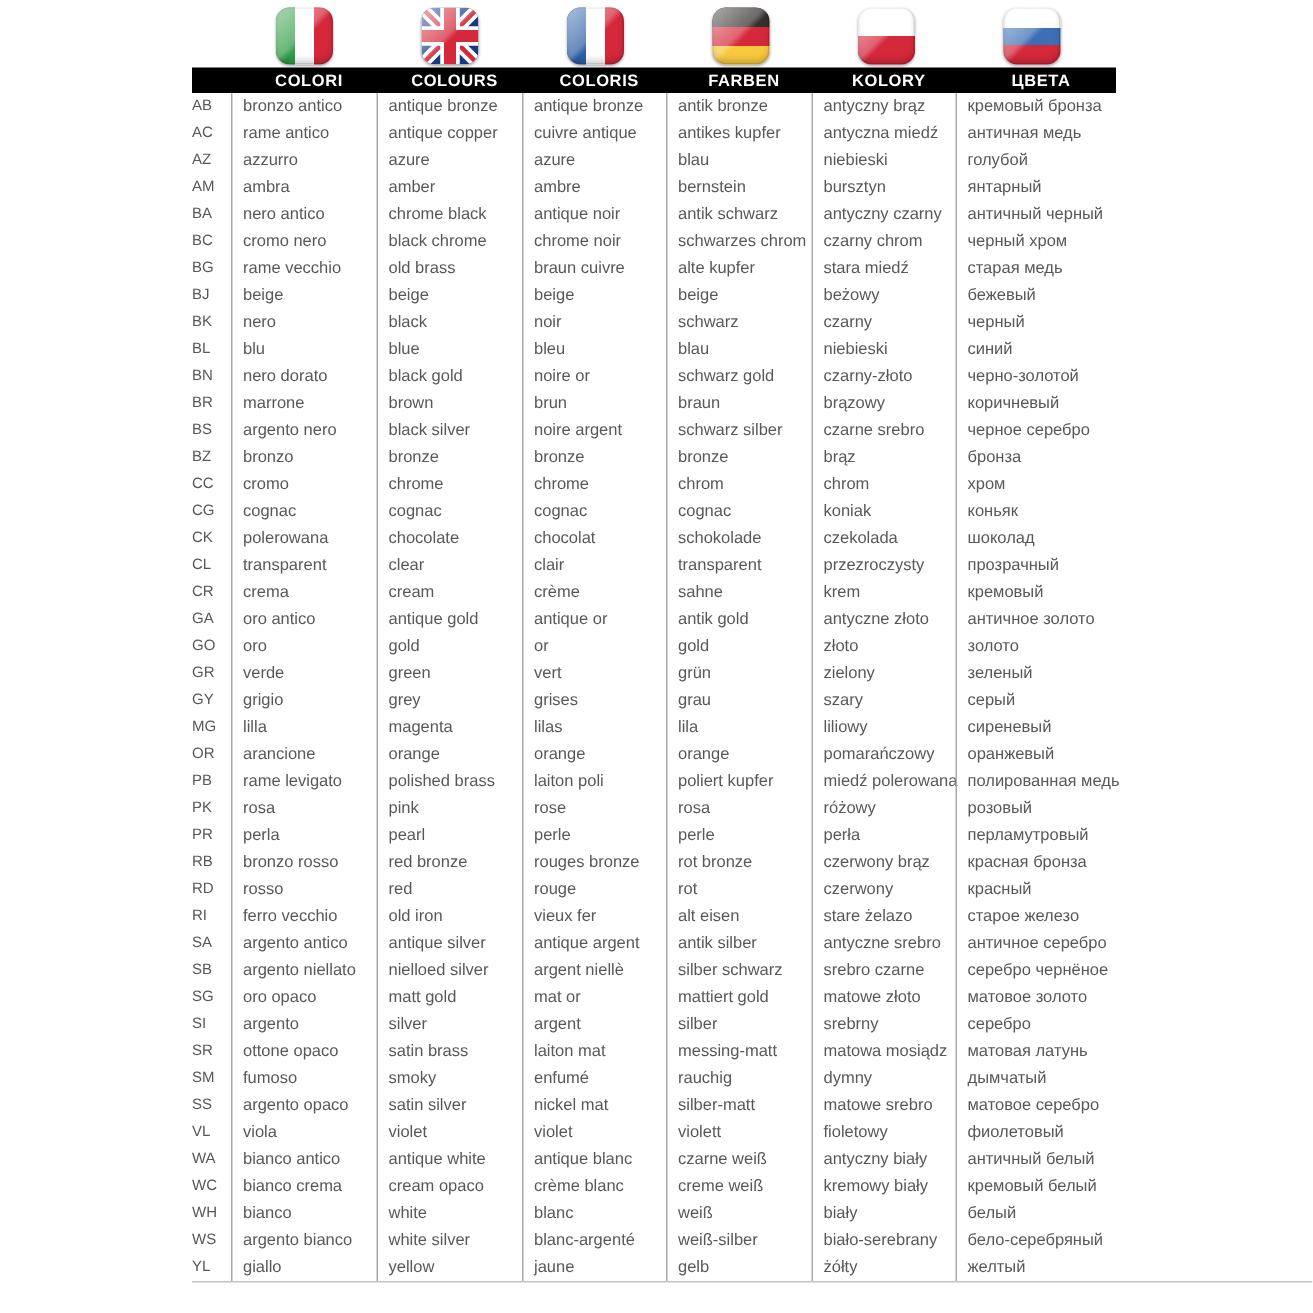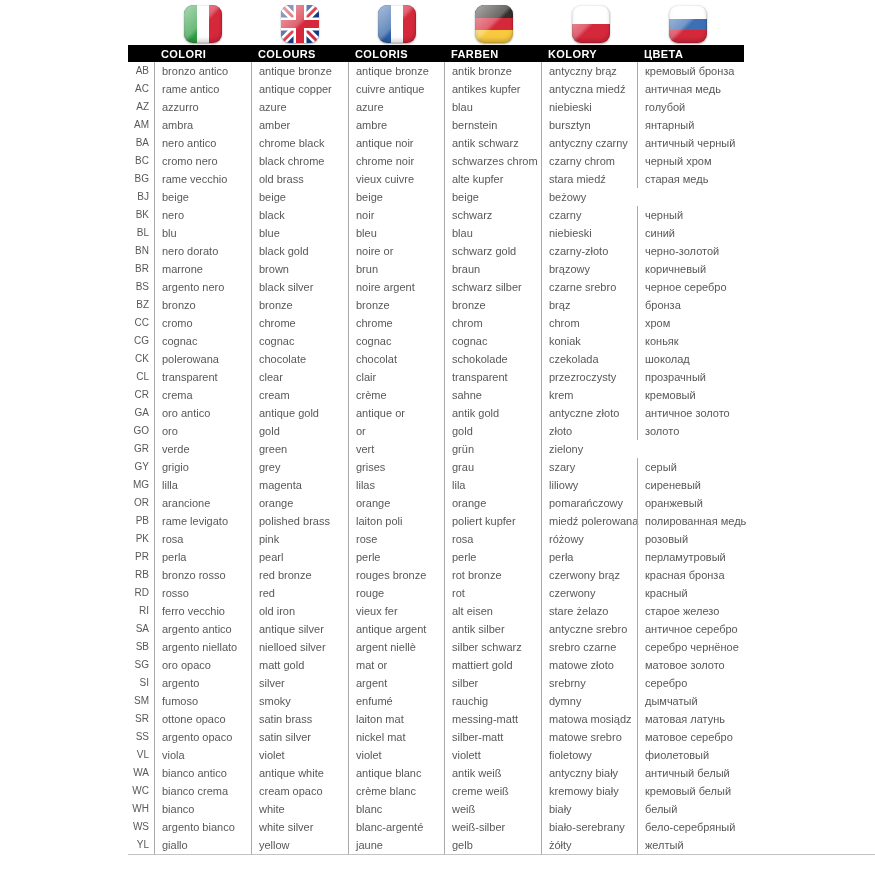--- a/index.html
+++ b/index.html
@@ -31,38 +31,38 @@
 
   
   .header-bar {
     width:616px; height:17px; background:#000000;
     display:grid;
     grid-template-columns:26px 97px 97px 96px 97px 96px 107px;
     align-items:center;
   }
   .hcell {
     color:#ffffff; font-size:11px; font-weight:bold;
-    letter-spacing:.4px; padding-left:7px; white-space:nowrap;
+    letter-spacing:.4px; padding-left:7px; white-space:nowrap;text-align:center;
   }
 
   
   .tbody { border-bottom:1px solid #c3c3c5; }
   .trow {
     display:grid;
     grid-template-columns:26px 97px 97px 96px 97px 96px minmax(0,1fr);
     height:18px; line-height:18px;
     font-size:11px; color:#58585a;
   }
   .cell {
     padding-left:7px; white-space:nowrap; overflow:visible;
     border-left:1px solid #a9a9ab;
   }
   .cell.code {
     border-left:none; padding-left:0; padding-right:5px;
-    text-align:right; font-size:10px;
+    text-align:left; font-size:10px;
   }
 </style>
 </head>
 <body>
 
 <div class="sheet">
 
   <div class="flags-row">
     <div class="flag-slot"></div>
     <div class="flag-slot">
@@ -161,33 +161,34 @@
     <div class="cell">chrome noir</div>
     <div class="cell">schwarzes chrom</div>
     <div class="cell">czarny chrom</div>
     <div class="cell">черный хром</div>
   </div>
 
   <div class="trow">
     <div class="cell code">BG</div>
     <div class="cell">rame vecchio</div>
     <div class="cell">old brass</div>
-    <div class="cell">vieux cuivre</div>
+    <div class="cell">braun cuivre</div>
     <div class="cell">alte kupfer</div>
     <div class="cell">stara miedź</div>
     <div class="cell">старая медь</div>
   </div>
 
   <div class="trow">
     <div class="cell code">BJ</div>
     <div class="cell">beige</div>
     <div class="cell">beige</div>
     <div class="cell">beige</div>
     <div class="cell">beige</div>
     <div class="cell">beżowy</div>
+    <div class="cell">бежевый</div>
   </div>
 
   <div class="trow">
     <div class="cell code">BK</div>
     <div class="cell">nero</div>
     <div class="cell">black</div>
     <div class="cell">noir</div>
     <div class="cell">schwarz</div>
     <div class="cell">czarny</div>
     <div class="cell">черный</div>
@@ -313,20 +314,21 @@
     <div class="cell">золото</div>
   </div>
 
   <div class="trow">
     <div class="cell code">GR</div>
     <div class="cell">verde</div>
     <div class="cell">green</div>
     <div class="cell">vert</div>
     <div class="cell">grün</div>
     <div class="cell">zielony</div>
+    <div class="cell">зеленый</div>
   </div>
 
   <div class="trow">
     <div class="cell code">GY</div>
     <div class="cell">grigio</div>
     <div class="cell">grey</div>
     <div class="cell">grises</div>
     <div class="cell">grau</div>
     <div class="cell">szary</div>
     <div class="cell">серый</div>
@@ -446,40 +448,40 @@
     <div class="cell code">SI</div>
     <div class="cell">argento</div>
     <div class="cell">silver</div>
     <div class="cell">argent</div>
     <div class="cell">silber</div>
     <div class="cell">srebrny</div>
     <div class="cell">серебро</div>
   </div>
 
   <div class="trow">
+    <div class="cell code">SR</div>
+    <div class="cell">ottone opaco</div>
+    <div class="cell">satin brass</div>
+    <div class="cell">laiton mat</div>
+    <div class="cell">messing-matt</div>
+    <div class="cell">matowa mosiądz</div>
+    <div class="cell">матовая латунь</div>
+  </div>
+
+  <div class="trow">
     <div class="cell code">SM</div>
     <div class="cell">fumoso</div>
     <div class="cell">smoky</div>
     <div class="cell">enfumé</div>
     <div class="cell">rauchig</div>
     <div class="cell">dymny</div>
     <div class="cell">дымчатый</div>
   </div>
 
   <div class="trow">
-    <div class="cell code">SR</div>
-    <div class="cell">ottone opaco</div>
-    <div class="cell">satin brass</div>
-    <div class="cell">laiton mat</div>
-    <div class="cell">messing-matt</div>
-    <div class="cell">matowa mosiądz</div>
-    <div class="cell">матовая латунь</div>
-  </div>
-
-  <div class="trow">
     <div class="cell code">SS</div>
     <div class="cell">argento opaco</div>
     <div class="cell">satin silver</div>
     <div class="cell">nickel mat</div>
     <div class="cell">silber-matt</div>
     <div class="cell">matowe srebro</div>
     <div class="cell">матовое серебро</div>
   </div>
 
   <div class="trow">
@@ -490,21 +492,21 @@
     <div class="cell">violett</div>
     <div class="cell">fioletowy</div>
     <div class="cell">фиолетовый</div>
   </div>
 
   <div class="trow">
     <div class="cell code">WA</div>
     <div class="cell">bianco antico</div>
     <div class="cell">antique white</div>
     <div class="cell">antique blanc</div>
-    <div class="cell">antik weiß</div>
+    <div class="cell">czarne weiß</div>
     <div class="cell">antyczny biały</div>
     <div class="cell">античный белый</div>
   </div>
 
   <div class="trow">
     <div class="cell code">WC</div>
     <div class="cell">bianco crema</div>
     <div class="cell">cream opaco</div>
     <div class="cell">crème blanc</div>
     <div class="cell">creme weiß</div>

